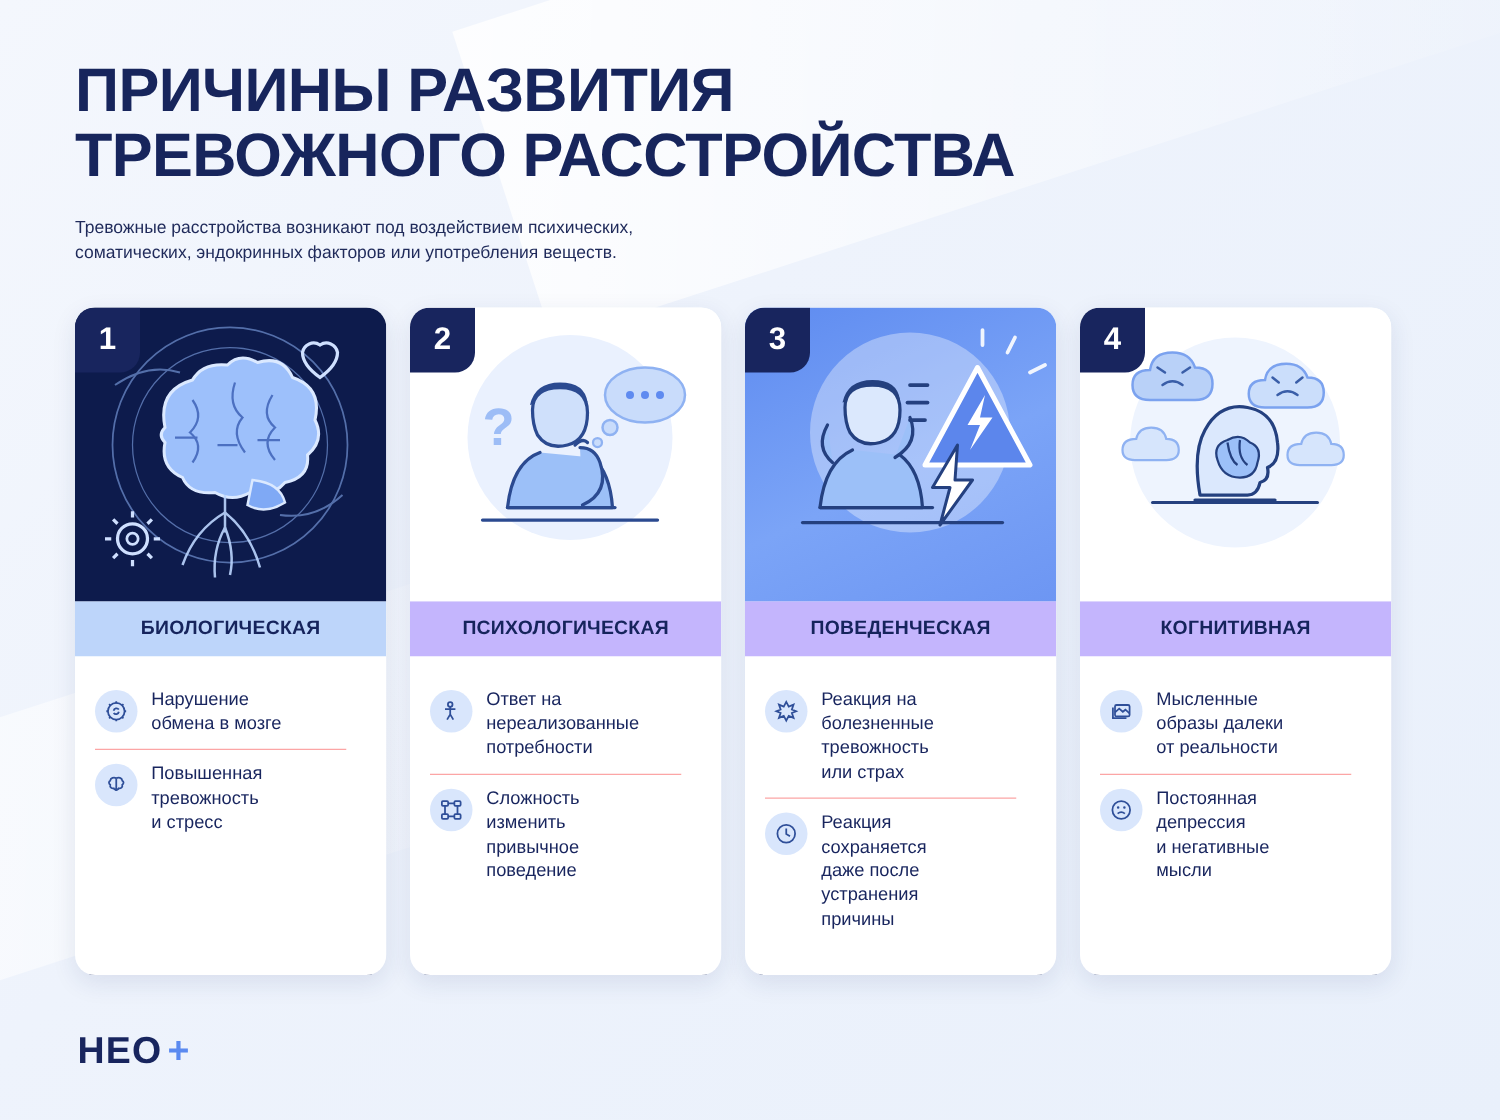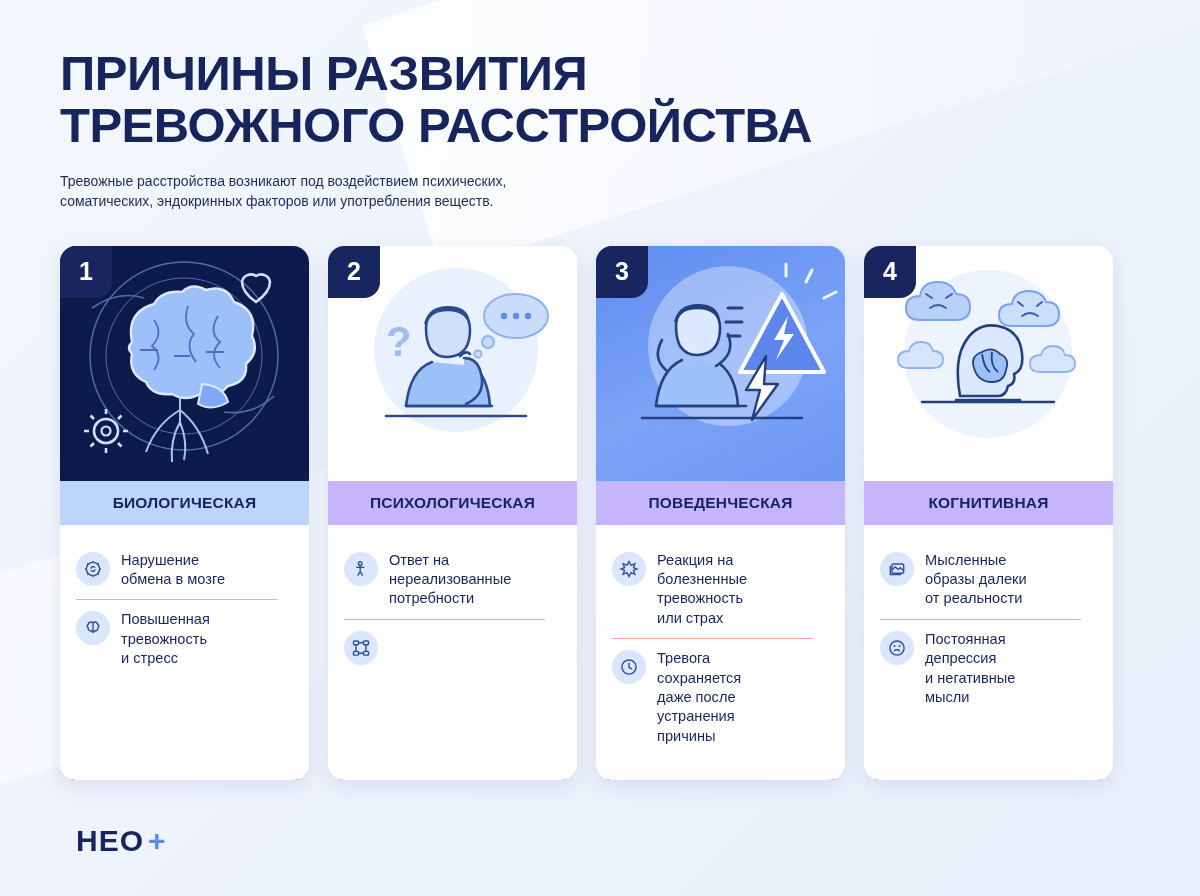--- a/index.html
+++ b/index.html
@@ -145,21 +145,21 @@
 
   .bullet-text {
     font-size: 14.6px;
     line-height: 1.33;
     color: #18255e;
     white-space: pre-line;
   }
 
   .logo {
     position: absolute;
-    left: 76px;
+    left: 62px;
     bottom: 18px;
     display: flex;
     align-items: center;
     gap: 2px;
   }
   .logo-text {
     font-size: 30px;
     font-weight: 700;
     letter-spacing: 1px;
     color: #18255e;
@@ -313,20 +313,24 @@
         <div class="bullet">
           <span class="bullet-icon">
             <svg width="20" height="20" viewBox="0 0 24 24" fill="none" stroke="#2f4f99" stroke-width="1.7">
               <rect x="3" y="3.5" width="6" height="4.5" rx="1"></rect>
               <rect x="15" y="3.5" width="6" height="4.5" rx="1"></rect>
               <rect x="3" y="16" width="6" height="4.5" rx="1"></rect>
               <rect x="15" y="16" width="6" height="4.5" rx="1"></rect>
               <path d="M9 5.7h6M9 18.2h6M6 8v8M18 8v8"></path>
             </svg>
           </span>
+          <span class="bullet-text">Сложность
+изменить
+привычное
+поведение</span>
         </div>
       </div>
     </div>
 
     <div class="card">
       <div class="card-foot"></div>
       <div class="illo blue">
         <div class="badge">3</div>
         <svg width="249" height="235" viewBox="0 0 249 235">
           <circle cx="132" cy="100" r="80" fill="#ffffff" opacity="0.35"></circle>
@@ -377,21 +381,21 @@
 тревожность
 или страх</span>
         </div>
         <div class="bullet">
           <span class="bullet-icon">
             <svg width="20" height="20" viewBox="0 0 24 24" fill="none" stroke="#2f4f99" stroke-width="1.7">
               <circle cx="12" cy="12" r="8.5"></circle>
               <path d="M12 7v5.3l3.6 2.2"></path>
             </svg>
           </span>
-          <span class="bullet-text">Тревога
+          <span class="bullet-text">Реакция
 сохраняется
 даже после
 устранения
 причины</span>
         </div>
       </div>
     </div>
 
     <div class="card">
       <div class="card-foot"></div>

